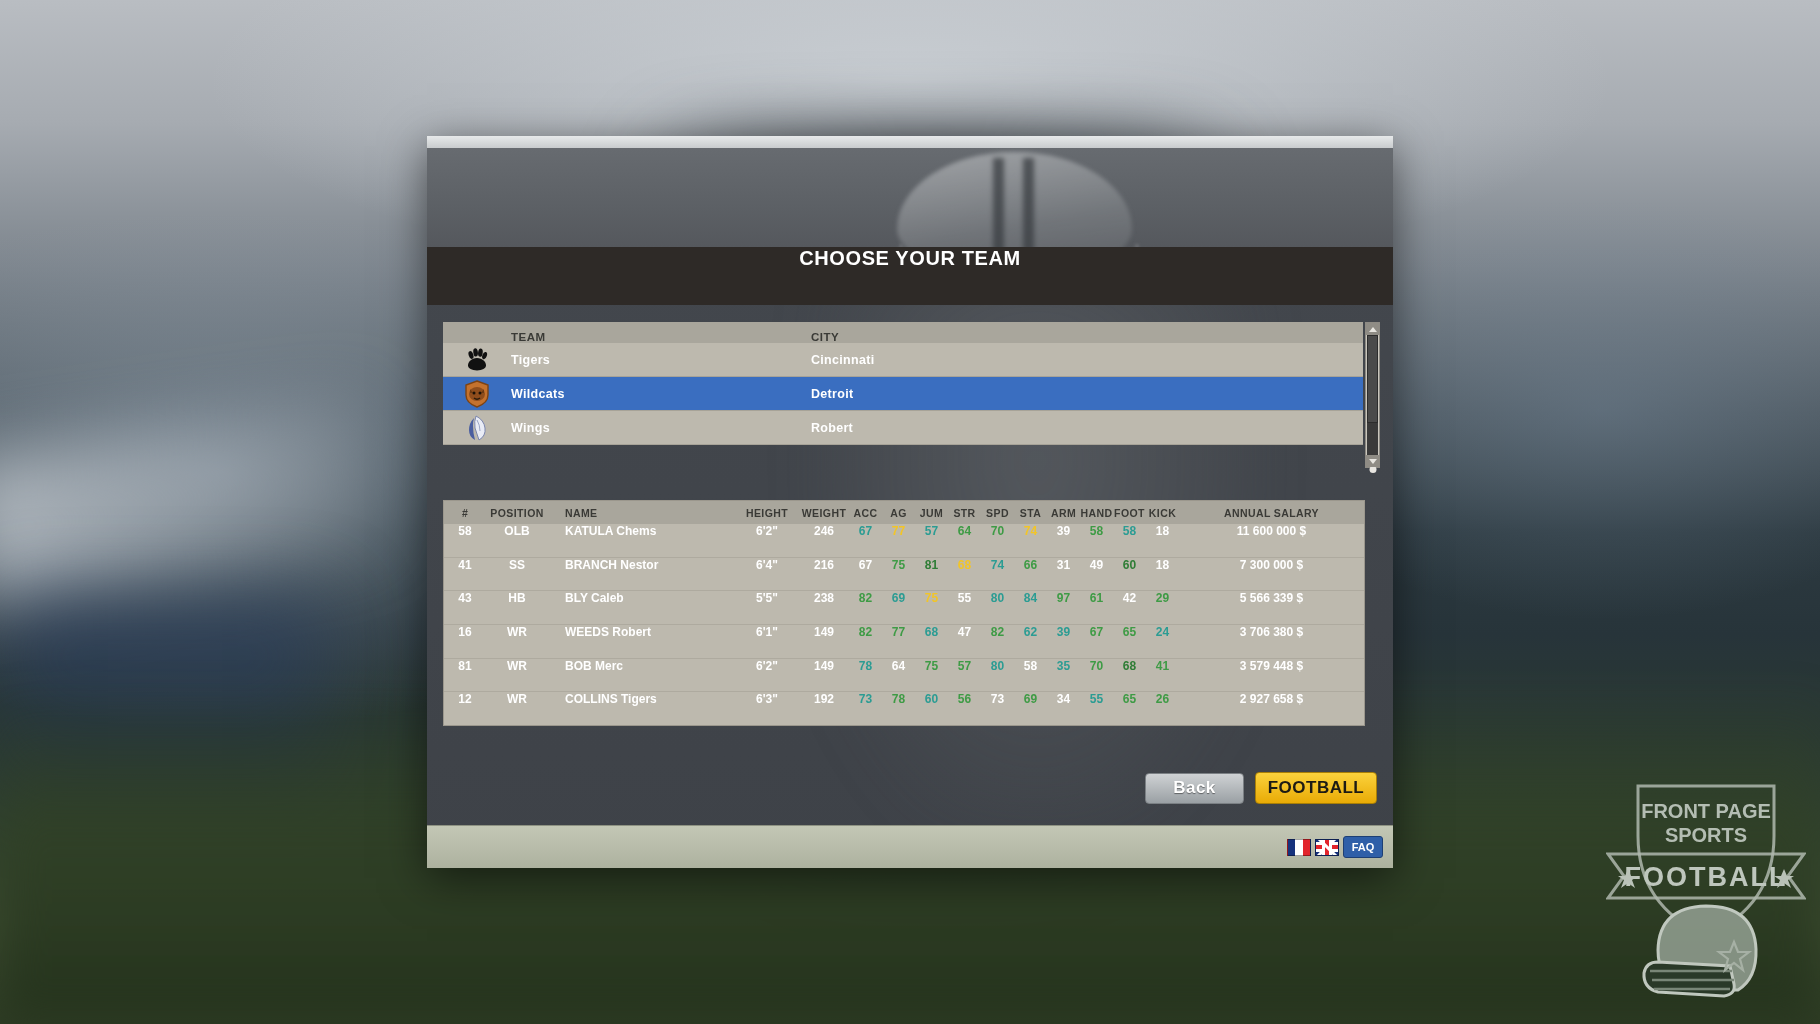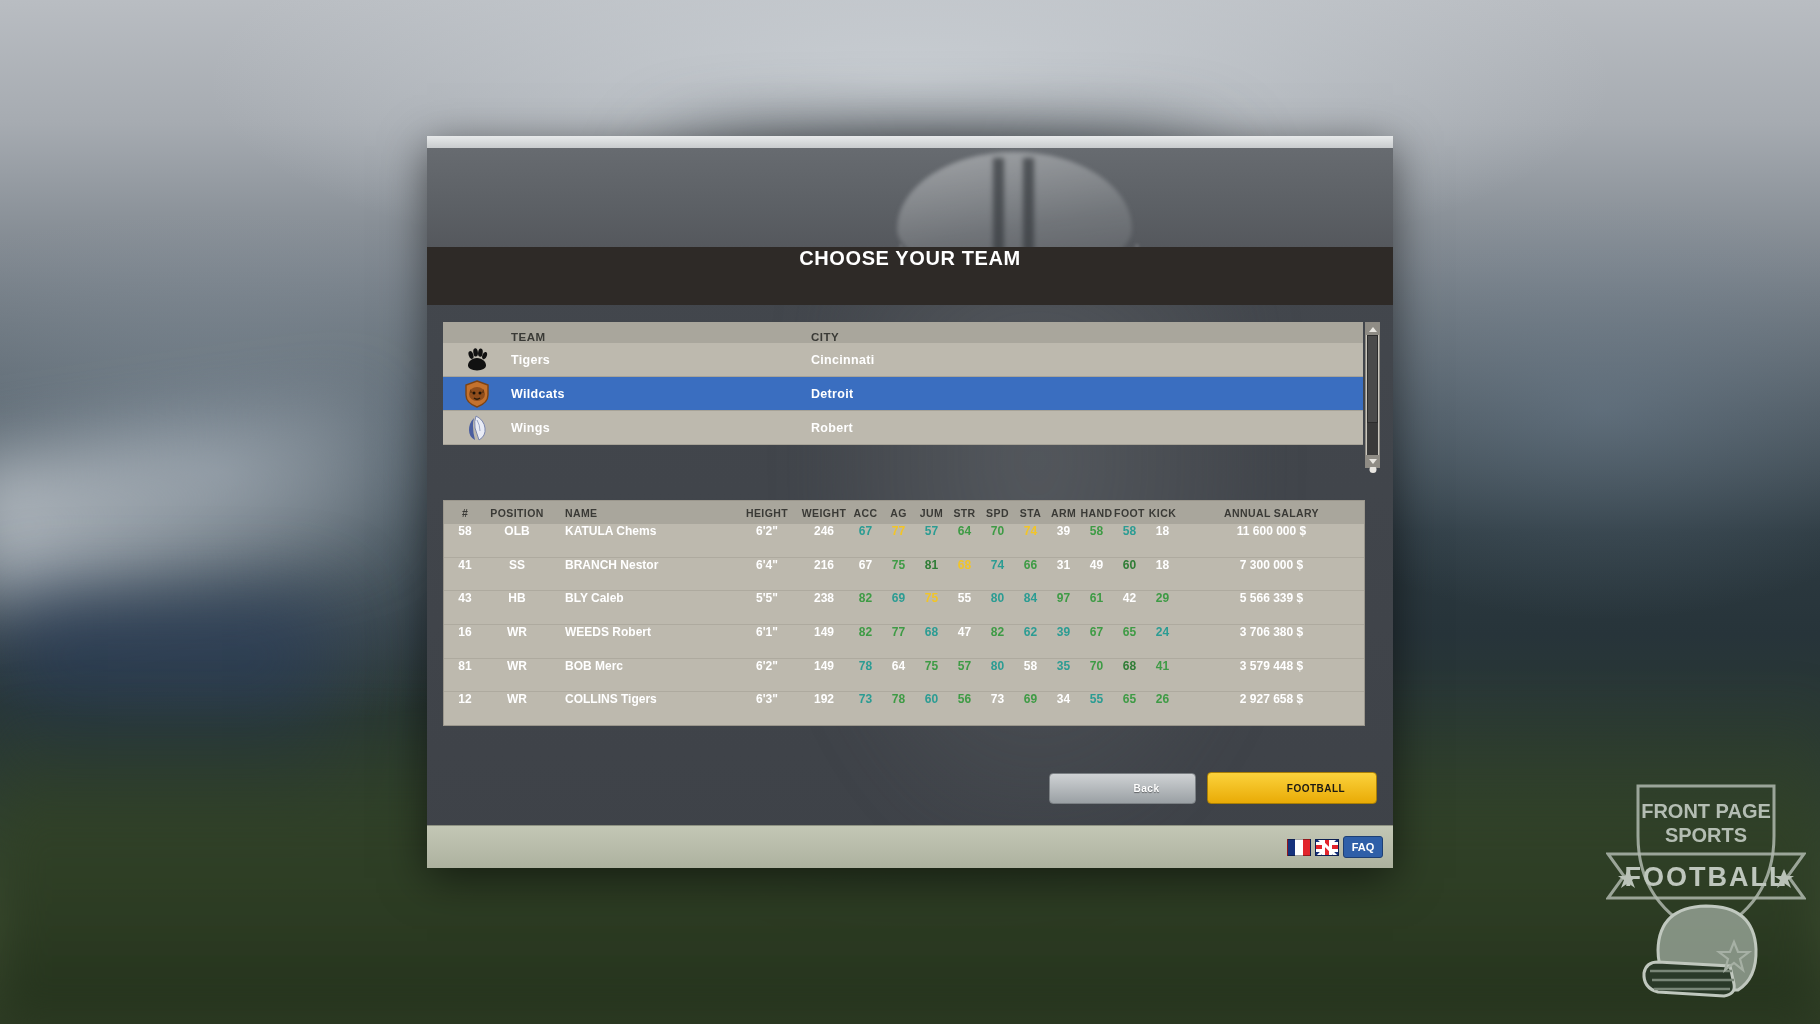--- a/index.html
+++ b/index.html
@@ -310,29 +310,28 @@
   
   .btn-row {
     position: absolute;
     right: 16px;
     bottom: 22px;
     display: flex;
     align-items: center;
     gap: 11px;
   }
   .btn {
-    font-size: 10px;
+    font-size: 17px;
     font-weight: bold;
     letter-spacing: 0.5px;
     display: flex;
     align-items: center;
     justify-content: center;
     cursor: pointer;
     border-radius: 4px;
-    padding-left: 48px;
   }
   .btn-back {
     width: 97px;
     height: 29px;
     background: linear-gradient(180deg, #cfd2d4, #9aa0a4);
     border: 1px solid #7b8084;
     color: #ffffff;
     text-shadow: 0 1px 1px rgba(0,0,0,0.45);
   }
   .btn-continue {

